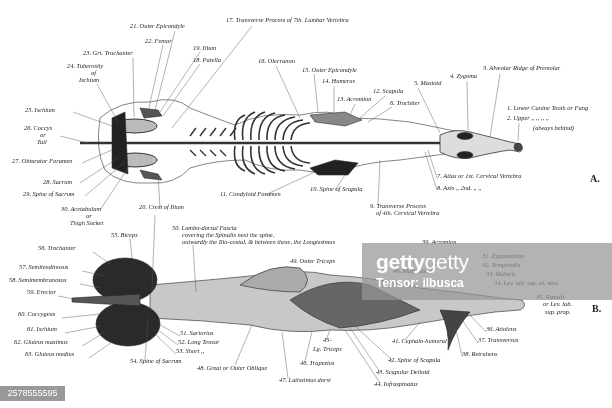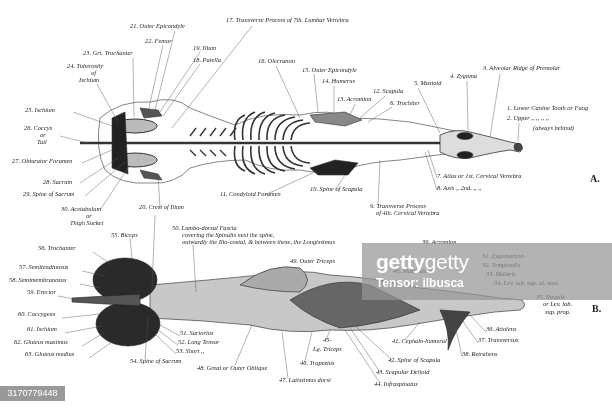--- a/index.html
+++ b/index.html
@@ -216,13 +216,13 @@
     <div class="lbl" style="left: 27px; top: 288px;">59. Erector</div>
     <div class="lbl" style="left: 18px; top: 310px;">60. Coccygeus</div>
     <div class="lbl" style="left: 27px; top: 325px;">61. Ischium</div>
     <div class="lbl" style="left: 14px; top: 338px;">62. Gluteus maximus</div>
     <div class="lbl" style="left: 25px; top: 350px;">63. Gluteus medius</div>
   </div>
 
 <div class="wm"></div>
 <div class="wm-logo"><b>getty</b><span>getty</span></div>
 <div class="wm-credit">Tensor: ilbusca</div>
-<div class="idbox">3170779448</div>
+<div class="idbox">2578555595</div>
 
 </body></html>

